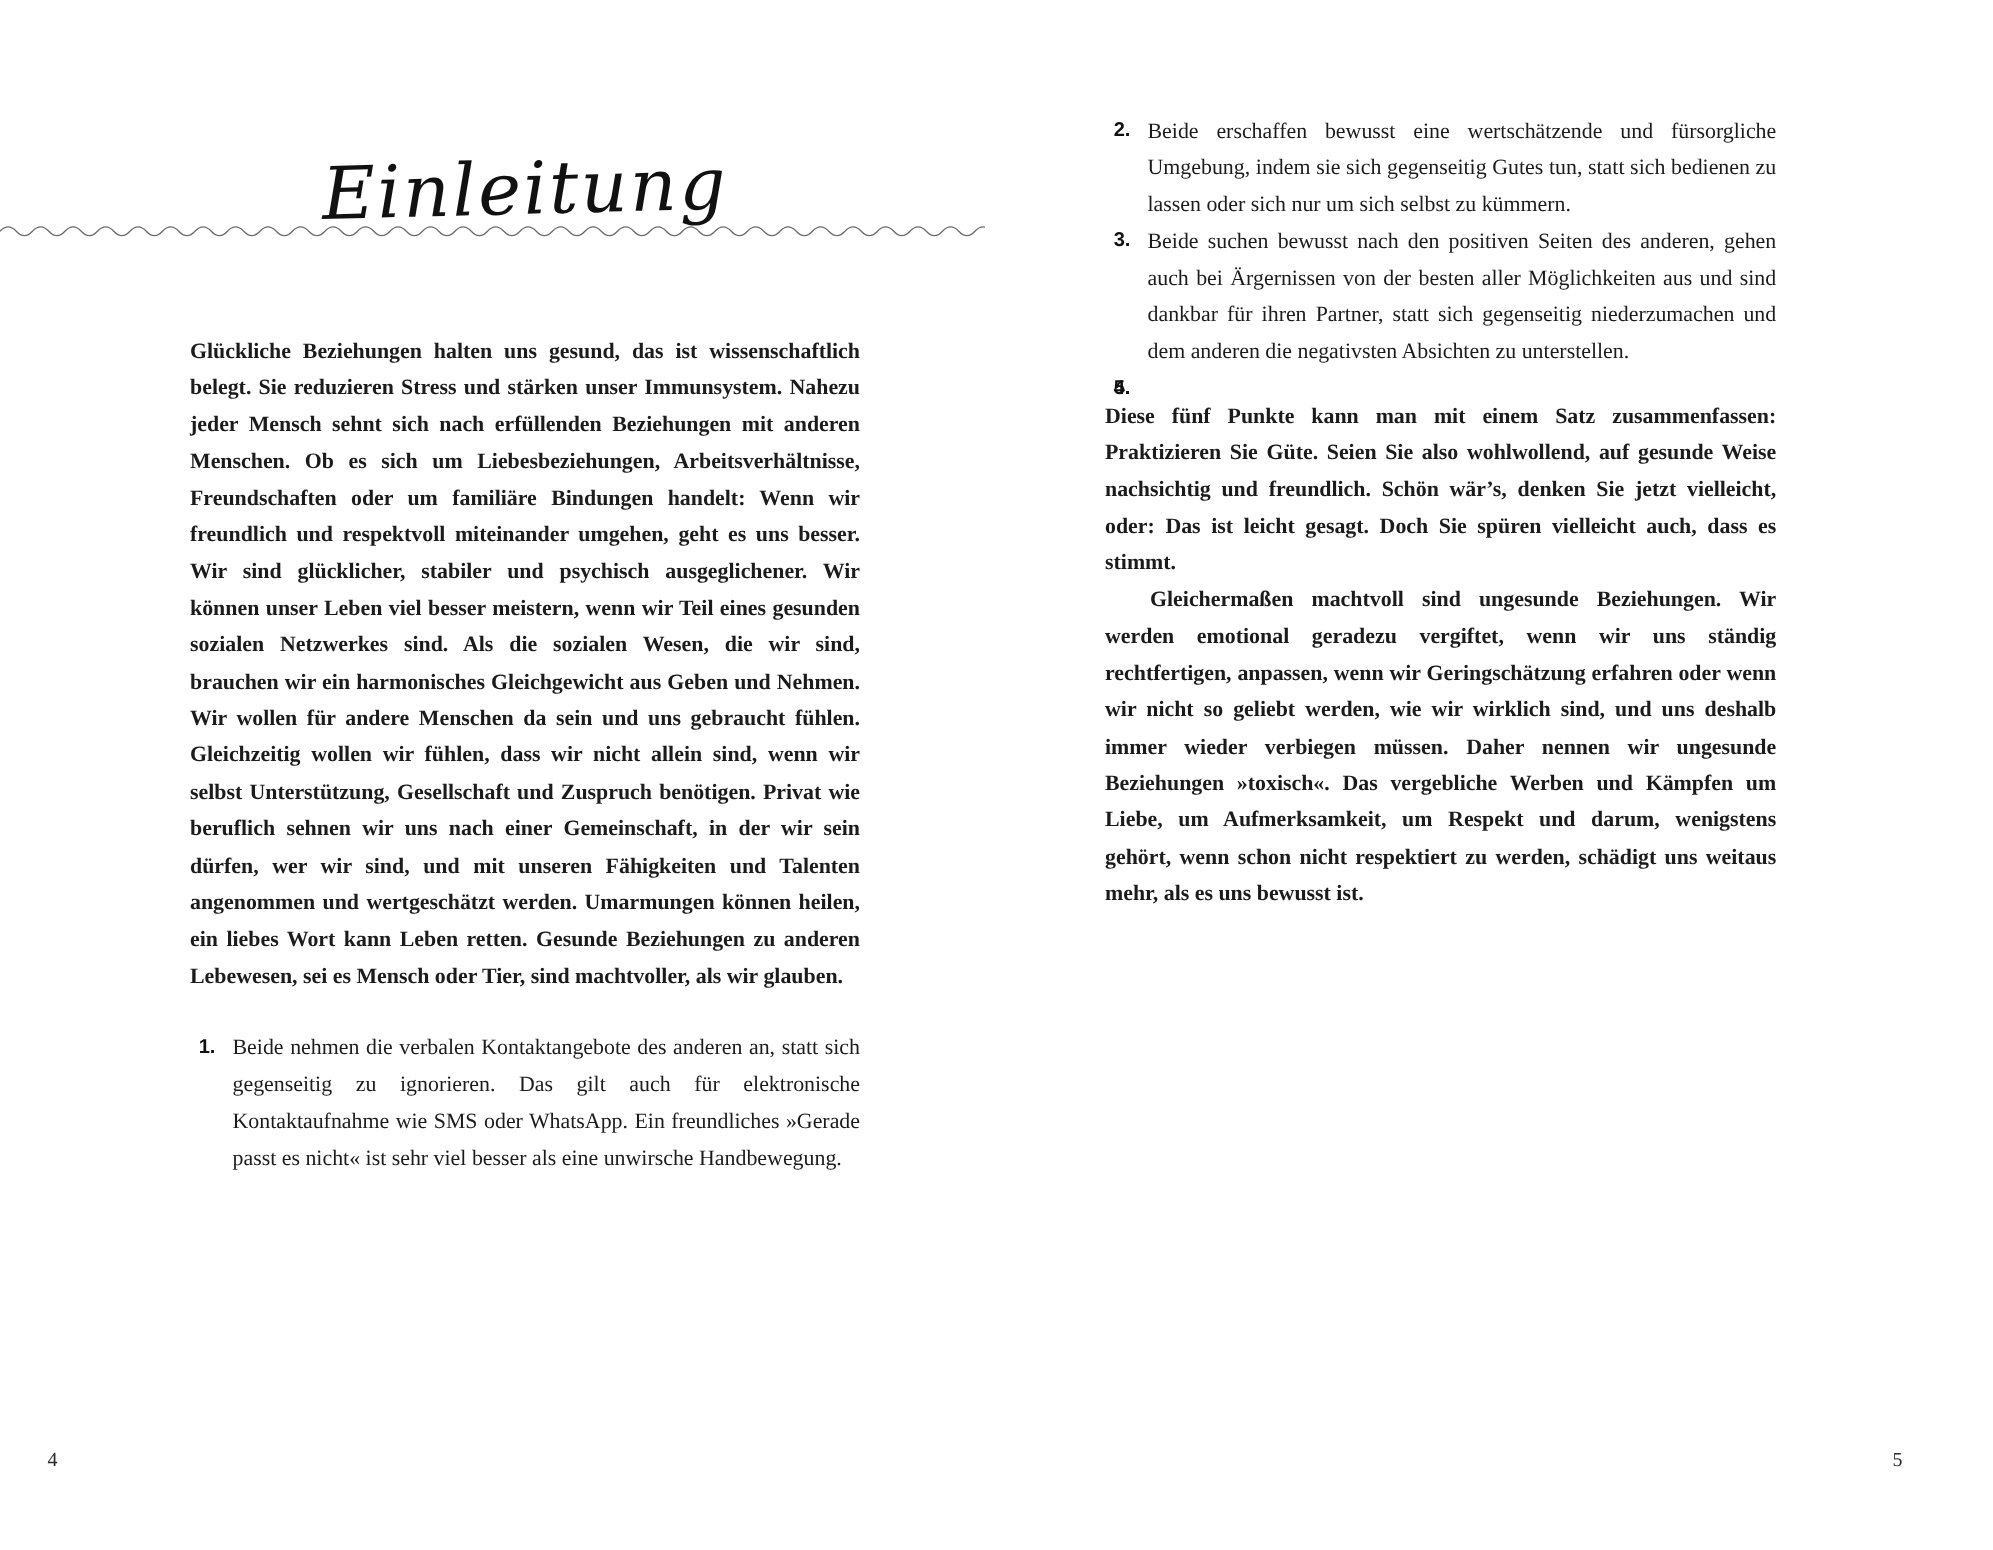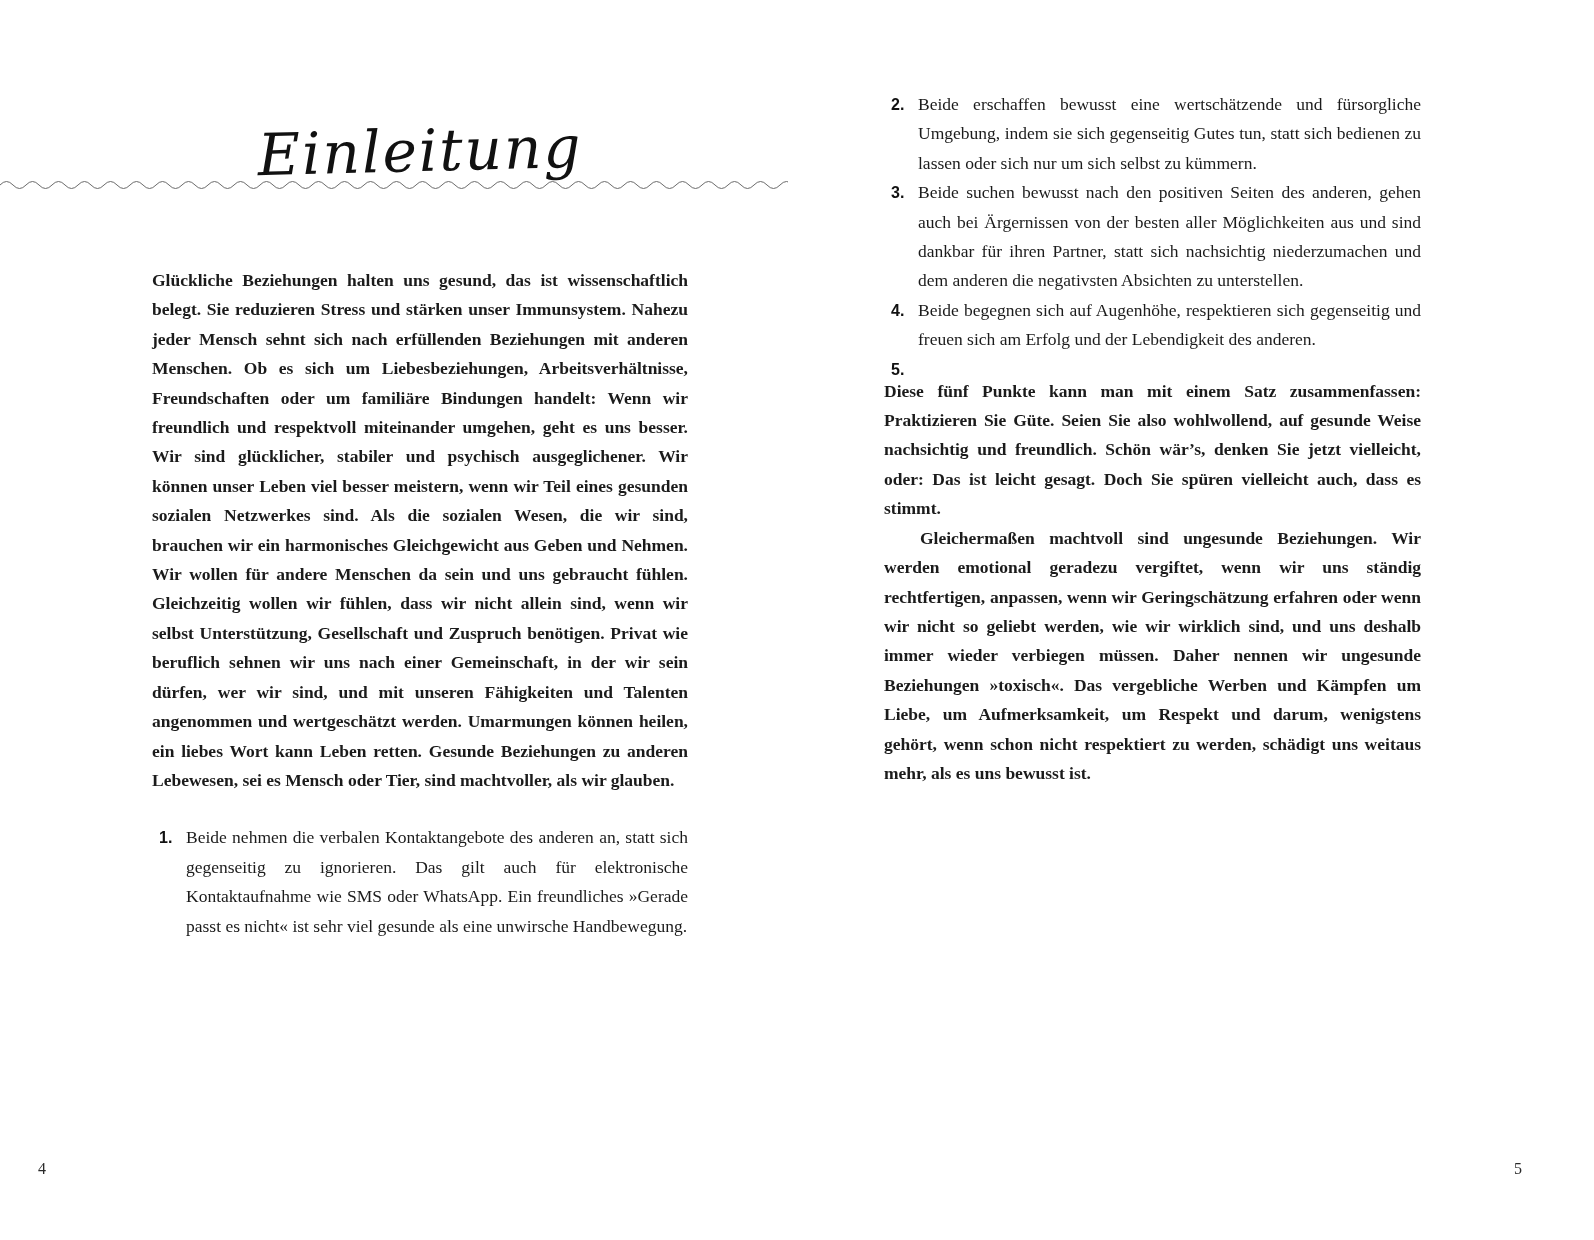--- a/index.html
+++ b/index.html
@@ -92,41 +92,40 @@
       <path id="wave-path" fill="none" stroke="#6b6b6b" stroke-width="1" d="M0 9 q6.5 -7 13 0 t13 0 t13 0 t13 0 t13 0 t13 0 t13 0 t13 0 t13 0 t13 0 t13 0 t13 0 t13 0 t13 0 t13 0 t13 0 t13 0 t13 0 t13 0 t13 0 t13 0 t13 0 t13 0 t13 0 t13 0 t13 0 t13 0 t13 0 t13 0 t13 0 t13 0 t13 0 t13 0 t13 0 t13 0 t13 0 t13 0 t13 0 t13 0 t13 0 t13 0 t13 0 t13 0 t13 0 t13 0 t13 0 t13 0 t13 0 t13 0 t13 0 t13 0 t13 0 t13 0 t13 0 t13 0 t13 0 t13 0 t13 0 t13 0 t13 0 t13 0"></path>
     </svg>
   </div>
 
   <div class="text-col left-col">
     <p class="para">Glückliche Beziehungen halten uns gesund, das ist wissenschaftlich belegt. Sie reduzieren Stress und stärken unser Immunsystem. Nahezu jeder Mensch sehnt sich nach erfüllenden Beziehungen mit anderen Menschen. Ob es sich um Liebesbeziehungen, Arbeitsverhältnisse, Freundschaften oder um familiäre Bindungen handelt: Wenn wir freundlich und respektvoll miteinander umgehen, geht es uns besser. Wir sind glücklicher, stabiler und psychisch ausgeglichener. Wir können unser Leben viel besser meistern, wenn wir Teil eines gesunden sozialen Netzwerkes sind. Als die sozialen Wesen, die wir sind, brauchen wir ein harmonisches Gleichgewicht aus Geben und Nehmen. Wir wollen für andere Menschen da sein und uns gebraucht fühlen. Gleichzeitig wollen wir fühlen, dass wir nicht allein sind, wenn wir selbst Unterstützung, Gesellschaft und Zuspruch benötigen. Privat wie beruflich sehnen wir uns nach einer Gemeinschaft, in der wir sein dürfen, wer wir sind, und mit unseren Fähigkeiten und Talenten angenommen und wertgeschätzt werden. Umarmungen können heilen, ein liebes Wort kann Leben retten. Gesunde Beziehungen zu anderen Lebewesen, sei es Mensch oder Tier, sind machtvoller, als wir glauben.</p>
 
     <div class="num-list">
       <div class="list-item">
         <span class="num">1.</span>
-        <span>Beide nehmen die verbalen Kontaktangebote des anderen an, statt sich gegenseitig zu ignorieren. Das gilt auch für elektronische Kontaktaufnahme wie SMS oder WhatsApp. Ein freundliches »Gerade passt es nicht« ist sehr viel gesunde als eine unwirsche Handbewegung.</span>
+        <span>Beide nehmen die verbalen Kontaktangebote des anderen an, statt sich gegenseitig zu ignorieren. Das gilt auch für elektronische Kontaktaufnahme wie SMS oder WhatsApp. Ein freundliches »Gerade passt es nicht« ist sehr viel besser als eine unwirsche Handbewegung.</span>
       </div>
     </div>
   </div>
 
   <div class="page-number left">4</div>
 
   <div class="text-col right-col">
 
     <div class="num-list" style="margin-top:0;">
       <div class="list-item">
         <span class="num">2.</span>
         <span>Beide erschaffen bewusst eine wertschätzende und fürsorgliche Umgebung, indem sie sich gegenseitig Gutes tun, statt sich bedienen zu lassen oder sich nur um sich selbst zu kümmern.</span>
       </div>
       <div class="list-item">
         <span class="num">3.</span>
-        <span>Beide suchen bewusst nach den positiven Seiten des anderen, gehen auch bei Ärgernissen von der besten aller Möglichkeiten aus und sind dankbar für ihren Partner, statt sich nachsichtig niederzumachen und dem anderen die negativsten Absichten zu unterstellen.</span>
+        <span>Beide suchen bewusst nach den positiven Seiten des anderen, gehen auch bei Ärgernissen von der besten aller Möglichkeiten aus und sind dankbar für ihren Partner, statt sich gegenseitig niederzumachen und dem anderen die negativsten Absichten zu unterstellen.</span>
       </div>
       <div class="list-item">
         <span class="num">4.</span>
-        <span>Beide begegnen sich auf Augenhöhe, respektieren sich gegenseitig und freuen sich am Erfolg und der Lebendigkeit des anderen.</span>
       </div>
       <div class="list-item">
         <span class="num">5.</span>
       </div>
     </div>
 
     <p class="para space-above">Diese fünf Punkte kann man mit einem Satz zusammenfassen: Praktizieren Sie Güte. Seien Sie also wohlwollend, auf gesunde Weise nachsichtig und freundlich. Schön wär’s, denken Sie jetzt vielleicht, oder: Das ist leicht gesagt. Doch Sie spüren vielleicht auch, dass es stimmt.</p>
     <p class="para indent">Gleichermaßen machtvoll sind ungesunde Beziehungen. Wir werden emotional geradezu vergiftet, wenn wir uns ständig rechtfertigen, anpassen, wenn wir Geringschätzung erfahren oder wenn wir nicht so geliebt werden, wie wir wirklich sind, und uns deshalb immer wieder verbiegen müssen. Daher nennen wir ungesunde Beziehungen »toxisch«. Das vergebliche Werben und Kämpfen um Liebe, um Aufmerksamkeit, um Respekt und darum, wenigstens gehört, wenn schon nicht respektiert zu werden, schädigt uns weitaus mehr, als es uns bewusst ist.</p>
   </div>
 

